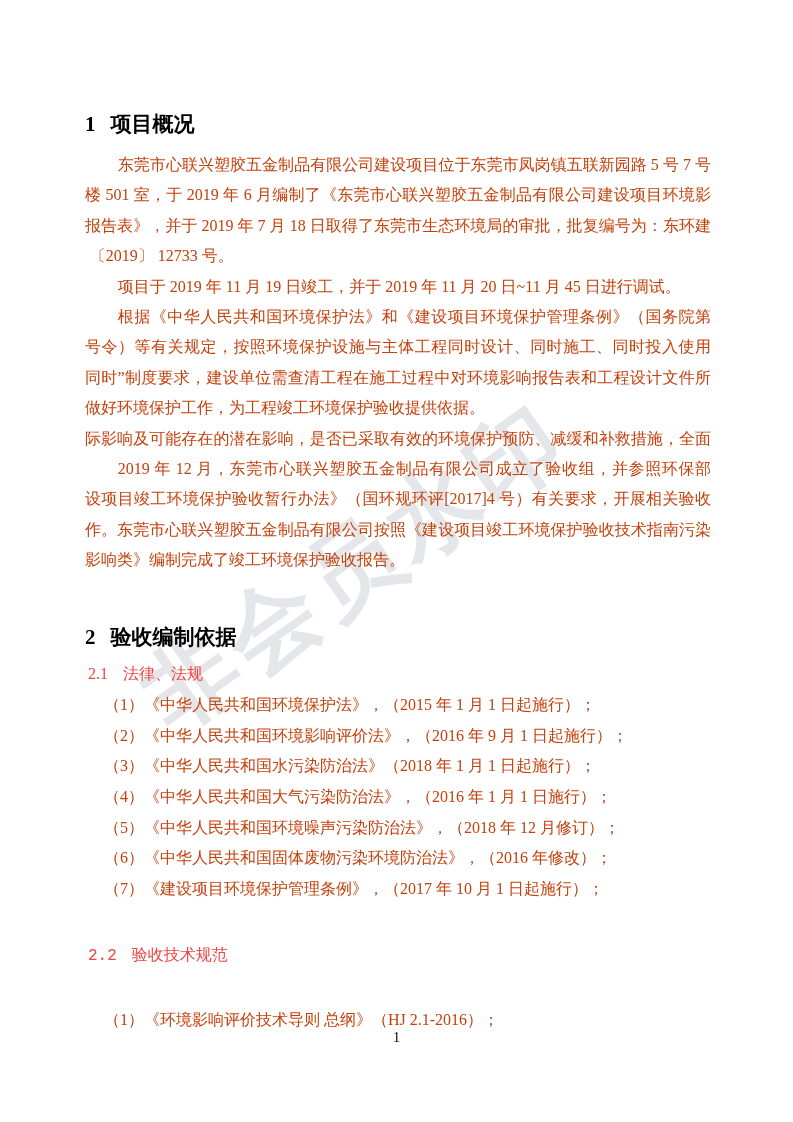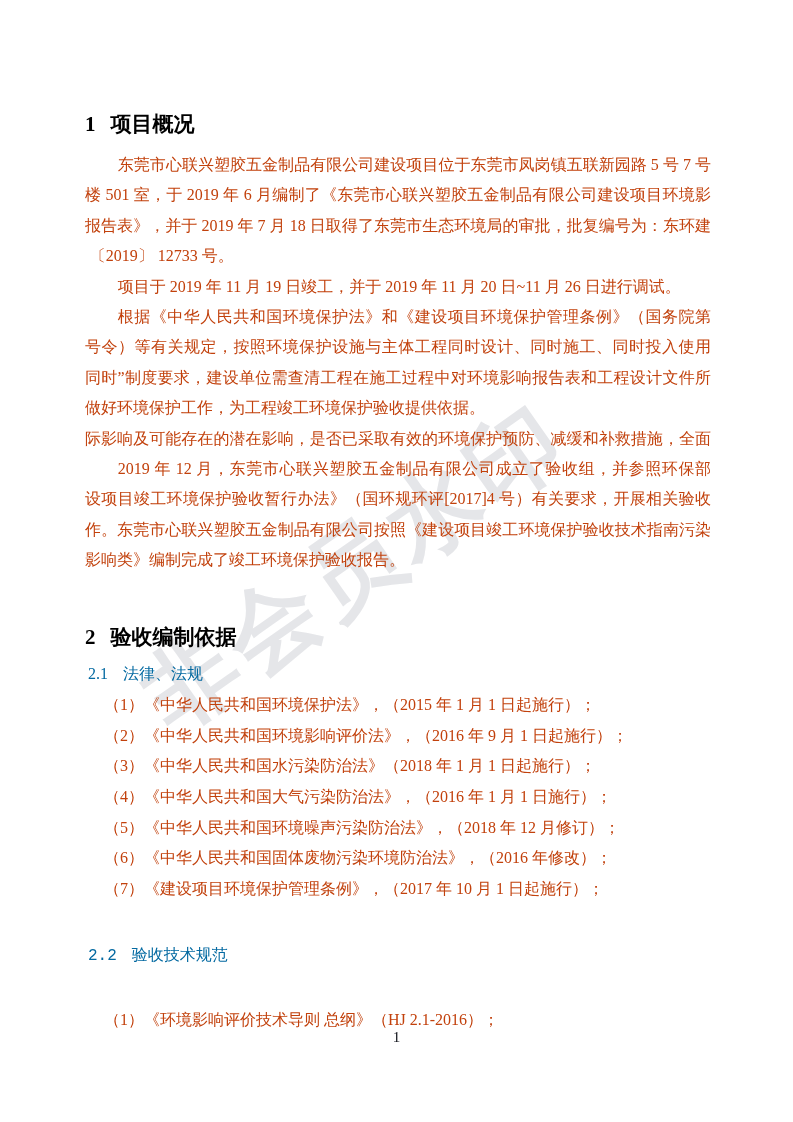--- a/index.html
+++ b/index.html
@@ -21,21 +21,21 @@
     user-select:none;pointer-events:none;z-index:0;
   }
   .content{position:absolute;left:85px;top:0;width:626px;z-index:2;}
   .h1{
     position:absolute;left:0;display:flex;align-items:flex-end;
     font-weight:bold;color:#000;font-size:21px;line-height:26px;
   }
   .h1 .num{margin-right:15px;}
   .sub{
     position:absolute;left:3px;display:flex;
-    font-size:16px;line-height:20px;color:#0369a1;
+    font-size:16px;line-height:20px;color:#ef4444;
   }
   .sub .num{margin-right:15px;letter-spacing:0;}
   .lines{position:absolute;left:0;width:626px;}
   .ln{
     height:30.4px;line-height:30.4px;font-size:16px;
     white-space:nowrap;color:#c2410c;
   }
   .ln.j{white-space:normal;text-align:justify;text-align-last:justify;overflow:hidden;height:30.4px;}
   .ln.ind{text-indent:2.05em;}
   .ln.ind5{text-indent:0.3em;}
@@ -57,21 +57,21 @@
     <div class="h1" style="top:111px;">
       <span class="num">1</span>
       <span>项目概况</span>
     </div>
 
     <div class="lines" style="top:150px;">
       <div class="ln ind j">东莞市心联兴塑胶五金制品有限公司建设项目位于东莞市凤岗镇五联新园路 5 号 7 号</div>
       <div class="ln j">楼 501 室，于 2019 年 6 月编制了《东莞市心联兴塑胶五金制品有限公司建设项目环境影响</div>
       <div class="ln j">报告表》，并于 2019 年 7 月 18 日取得了东莞市生态环境局的审批，批复编号为：东环建</div>
       <div class="ln ind5">〔2019〕 12733 号。</div>
-      <div class="ln ind">项目于 2019 年 11 月 19 日竣工，并于 2019 年 11 月 20 日~11 月 26 日进行调试。</div>
+      <div class="ln ind">项目于 2019 年 11 月 19 日竣工，并于 2019 年 11 月 20 日~11 月 45 日进行调试。</div>
       <div class="ln ind j">根据《中华人民共和国环境保护法》和《建设项目环境保护管理条例》（国务院第 682</div>
       <div class="ln j">号令）等有关规定，按照环境保护设施与主体工程同时设计、同时施工、同时投入使用的“三</div>
       <div class="ln j">同时”制度要求，建设单位需查清工程在施工过程中对环境影响报告表和工程设计文件所提</div>
       <div class="ln">做好环境保护工作，为工程竣工环境保护验收提供依据。</div>
       <div class="ln j">际影响及可能存在的潜在影响，是否已采取有效的环境保护预防、减缓和补救措施，全面</div>
       <div class="ln ind j">2019 年 12 月，东莞市心联兴塑胶五金制品有限公司成立了验收组，并参照环保部《建</div>
       <div class="ln j">设项目竣工环境保护验收暂行办法》（国环规环评[2017]4 号）有关要求，开展相关验收工</div>
       <div class="ln j">作。东莞市心联兴塑胶五金制品有限公司按照《建设项目竣工环境保护验收技术指南污染</div>
       <div class="ln">影响类》编制完成了竣工环境保护验收报告。</div>
     </div>

